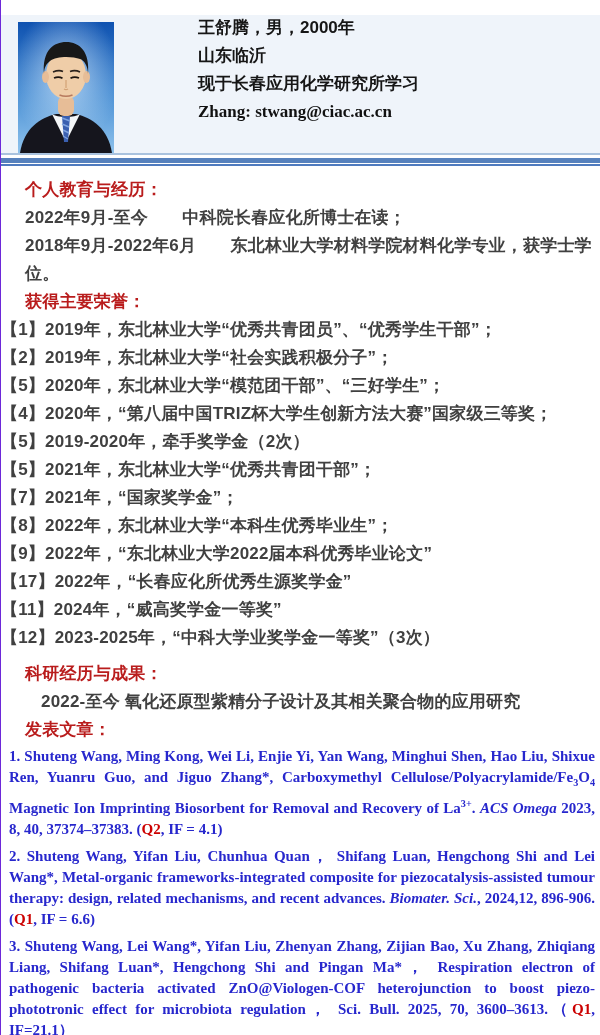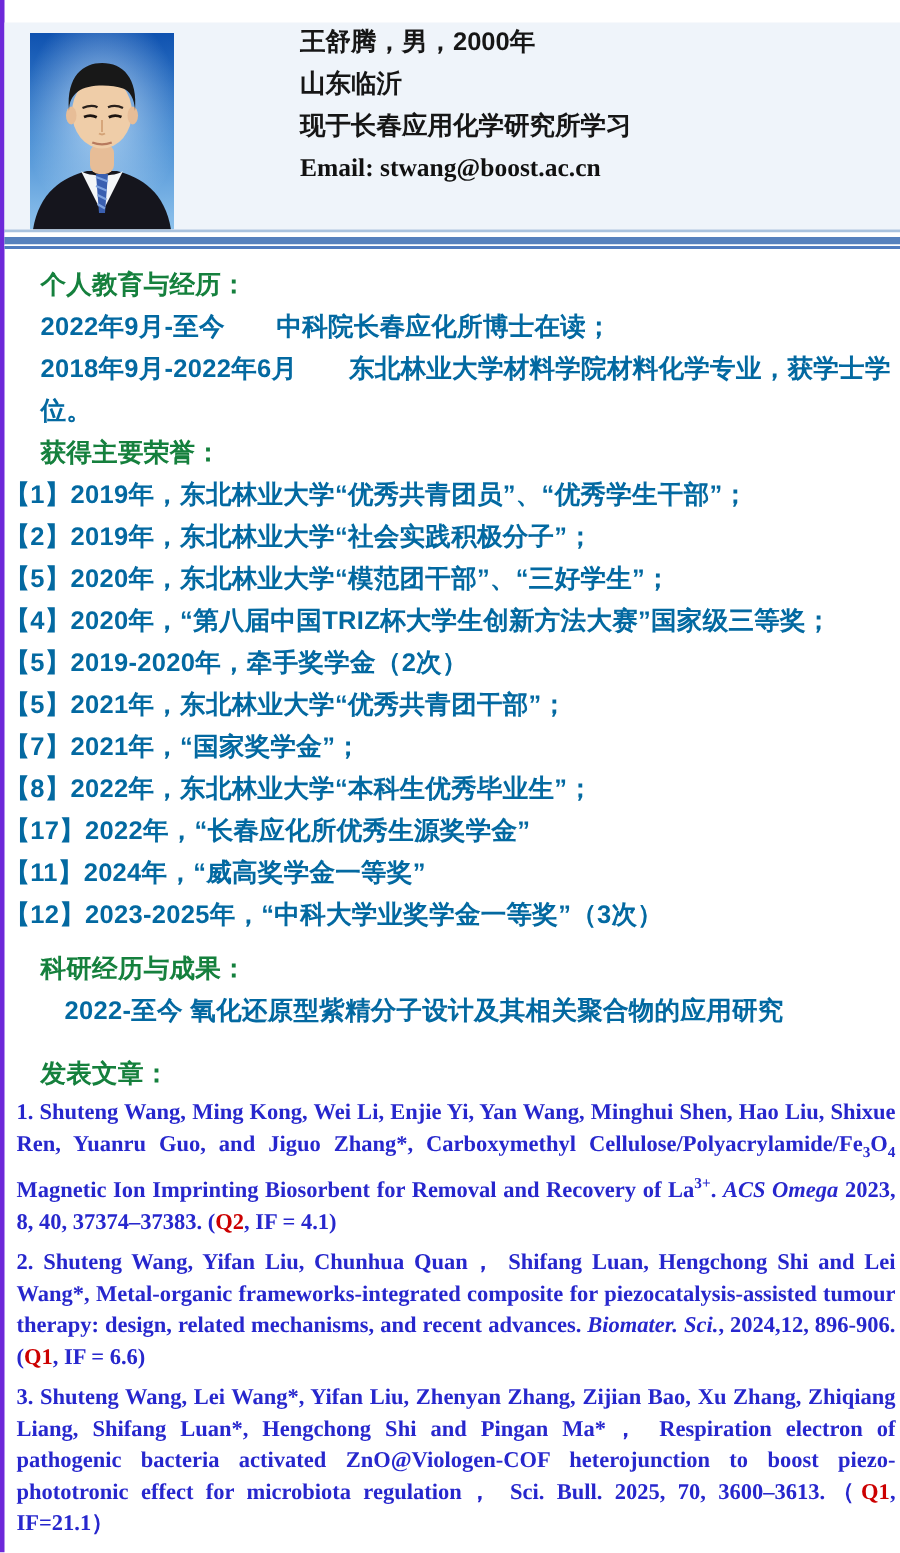--- a/index.html
+++ b/index.html
@@ -5,21 +5,21 @@
   html, body { margin: 0; padding: 0; }
   body {
     width: 600px; height: 1035px;
     background: #ffffff;
     font-family: "Liberation Sans", sans-serif;
     overflow: hidden;
     position: relative;
   }
   .page {
     position: absolute; inset: 0;
-    border-left: 3px solid #6d28d9;
+    border-left: 1px solid #6d28d9;
     box-sizing: border-box;
   }
 
   
   .header-band {
     position: absolute; top: 15px; left: 0;
     width: 600px; height: 138px;
     background: #eff4fa;
   }
   .photo {
@@ -50,27 +50,27 @@
 
   
   .main { position: absolute; top: 166px; left: 0; width: 600px; padding-top: 10px; }
 
   .cn {
     margin: 0;
     font-size: 17px; line-height: 28px;
     font-weight: bold;
     letter-spacing: 0.2px;
   }
-  .heading-red { color: #15803d; padding-left: 24px; }
-  .blue { color: #0369a1; }
+  .heading-red { color: #b91c1c; padding-left: 24px; }
+  .blue { color: #404040; }
   .edu-item { padding-left: 24px; }
   .honor-item { }
   .research-item { padding-left: 40px; }
   .sec-research .heading-red { margin-top: 8px; }
-  .sec-pubs .heading-red { margin-top: 14px; }
+  .sec-pubs .heading-red { }
 
   
   .pubs {
     margin: 2px 6px 0 8px;
     font-family: "Liberation Serif", serif;
     font-weight: bold;
     font-size: 15px; line-height: 21px;
     color: #2727cd;
     text-align: justify;
   }
@@ -126,21 +126,21 @@
 
     <path d="M48 58 L48 66 M46 67 Q48 68.3 50 67" stroke="#d3a276" stroke-width="1.2" fill="none"></path>
 
     <path d="M41.5 73 Q48 75.5 54.5 73" stroke="#b77a5e" stroke-width="1.6" fill="none"></path>
   </svg>
 
   <div class="header-info">
     <p class="hline">王舒腾，男，2000年</p>
     <p class="hline">山东临沂</p>
     <p class="hline">现于长春应用化学研究所学习</p>
-    <p class="hline email">Email: stwang@boost.ac.cn</p>
+    <p class="hline email">Zhang: stwang@ciac.ac.cn</p>
   </div>
 
   <div class="divider">
     <div class="d1"></div>
       <div class="g1"></div>
       <div class="d2"></div>
       <div class="g2"></div>
       <div class="d3"></div>
   </div>
 
@@ -155,20 +155,21 @@
     <section>
       <p class="cn heading-red">获得主要荣誉：</p>
       <p class="cn blue honor-item">【1】2019年，东北林业大学“优秀共青团员”、“优秀学生干部”；</p>
       <p class="cn blue honor-item">【2】2019年，东北林业大学“社会实践积极分子”；</p>
       <p class="cn blue honor-item">【5】2020年，东北林业大学“模范团干部”、“三好学生”；</p>
       <p class="cn blue honor-item">【4】2020年，“第八届中国TRIZ杯大学生创新方法大赛”国家级三等奖；</p>
       <p class="cn blue honor-item">【5】2019-2020年，牵手奖学金（2次）</p>
       <p class="cn blue honor-item">【5】2021年，东北林业大学“优秀共青团干部”；</p>
       <p class="cn blue honor-item">【7】2021年，“国家奖学金”；</p>
       <p class="cn blue honor-item">【8】2022年，东北林业大学“本科生优秀毕业生”；</p>
+      <p class="cn blue honor-item">【9】2022年，“东北林业大学2022届本科优秀毕业论文”</p>
       <p class="cn blue honor-item">【17】2022年，“长春应化所优秀生源奖学金”</p>
       <p class="cn blue honor-item">【11】2024年，“威高奖学金一等奖”</p>
       <p class="cn blue honor-item">【12】2023-2025年，“中科大学业奖学金一等奖”（3次）</p>
     </section>
 
     <section class="sec-research">
       <p class="cn heading-red">科研经历与成果：</p>
       <p class="cn blue research-item">2022-至今 氧化还原型紫精分子设计及其相关聚合物的应用研究</p>
     </section>
 

